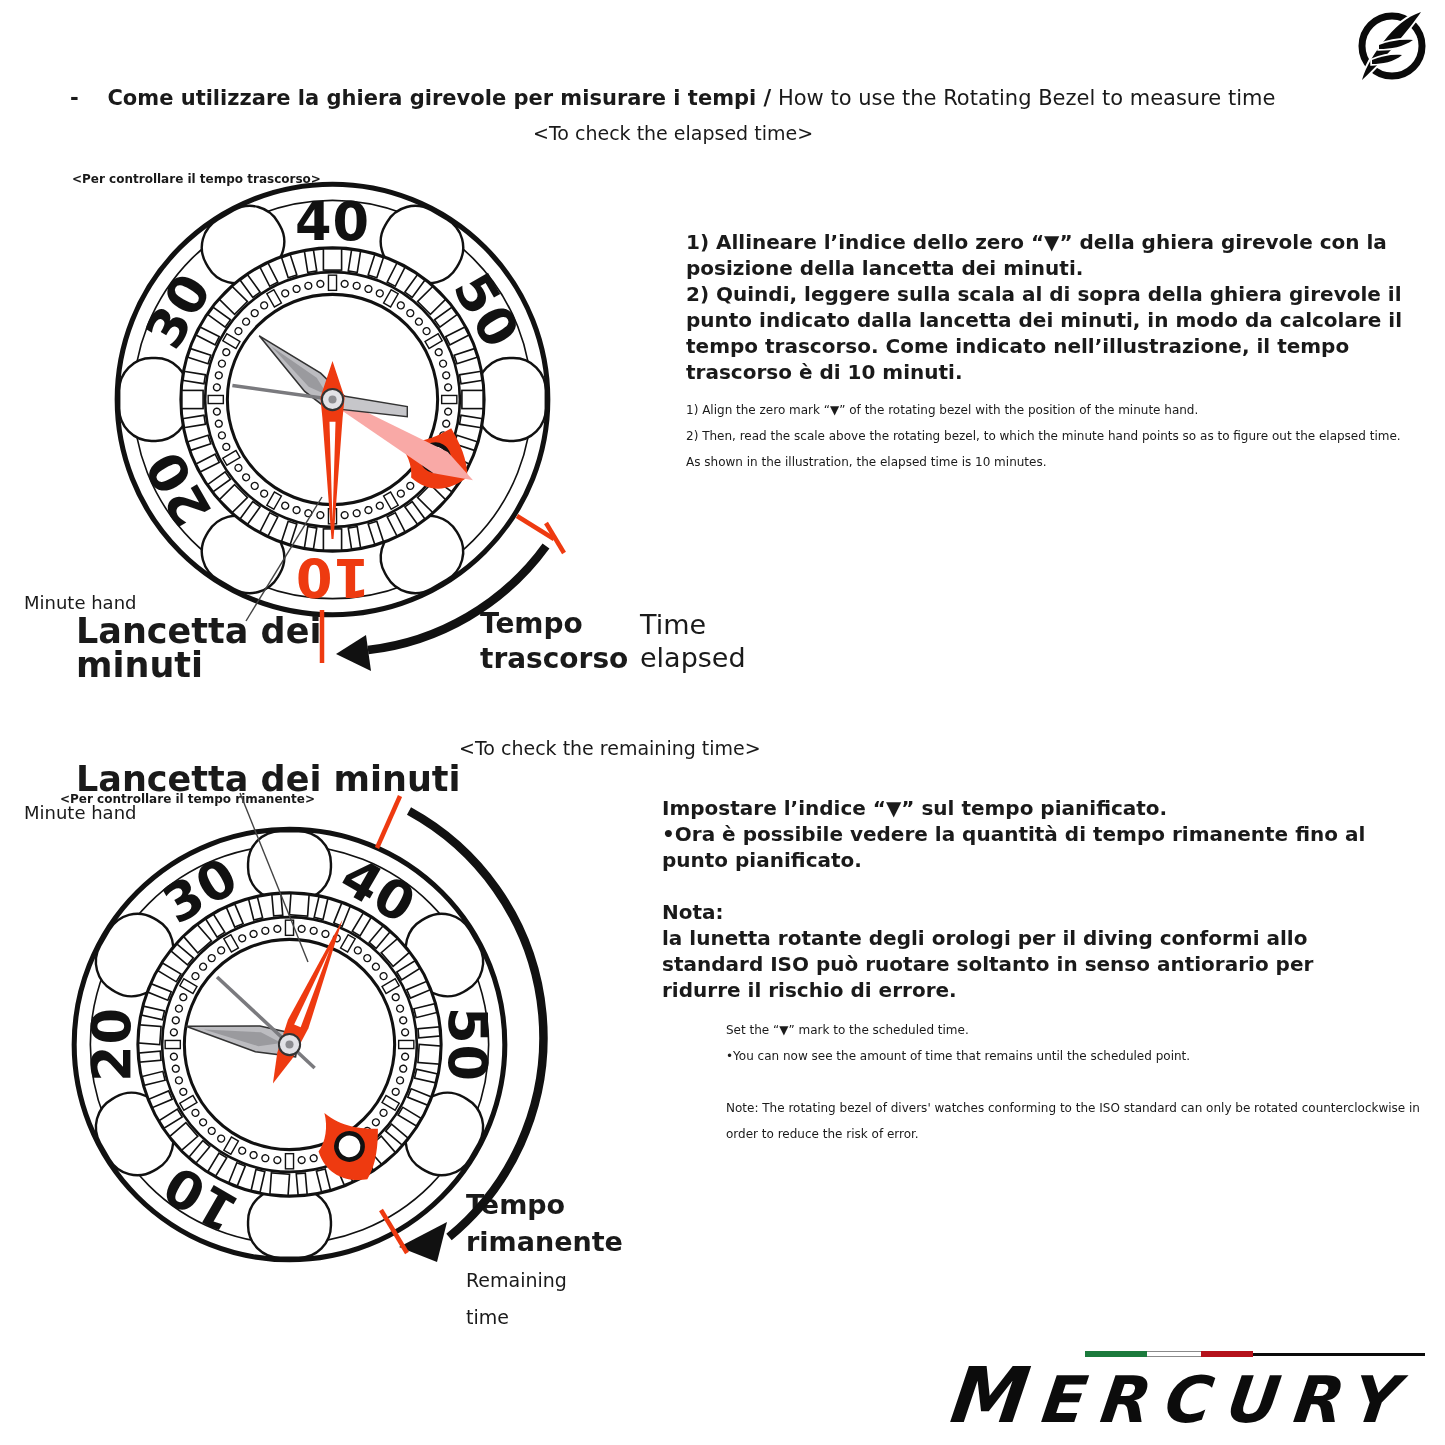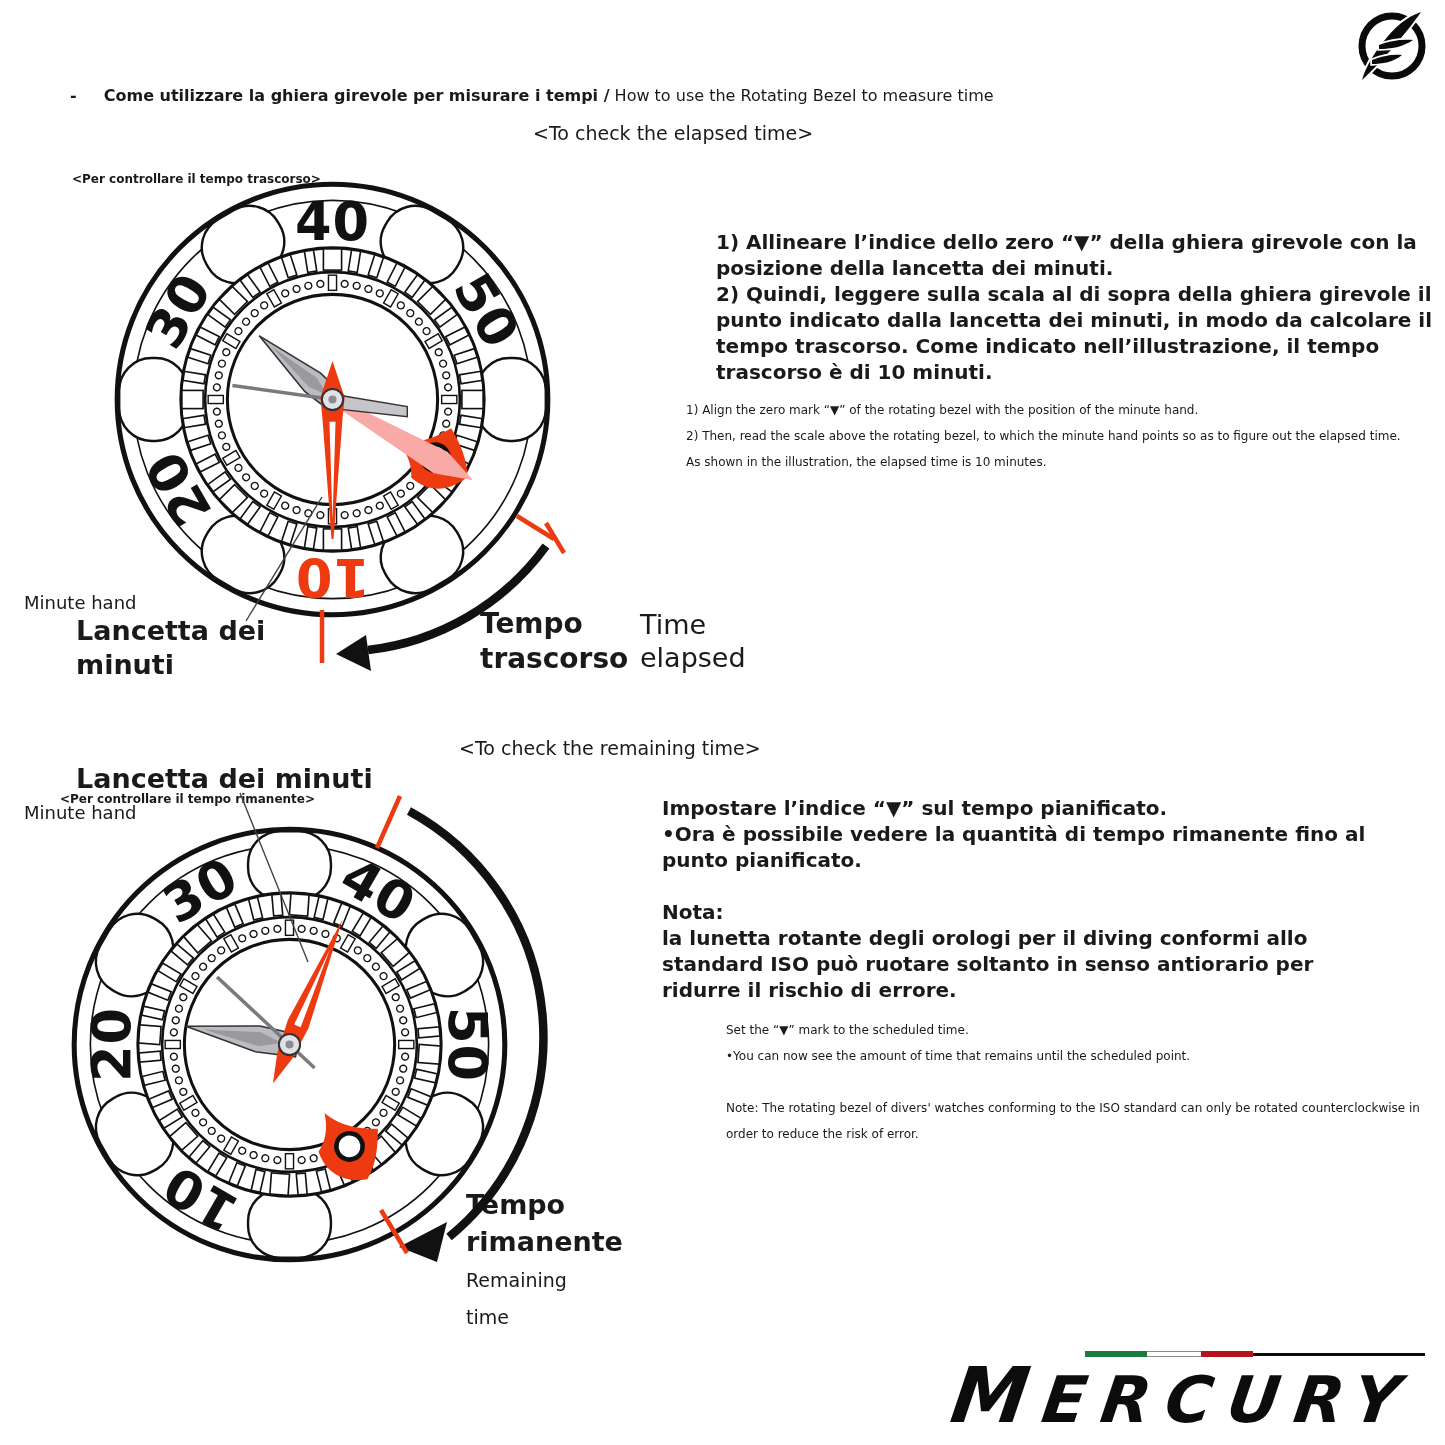--- a/index.html
+++ b/index.html
@@ -5,30 +5,30 @@
   html,body{margin:0;padding:0;}
   body{
     width:1445px;height:1445px;position:relative;background:#fff;
     font-family:"DejaVu Sans","Liberation Sans",sans-serif;color:#1a1a1a;
     overflow:hidden;
   }
   .abs{position:absolute;}
   .b{font-weight:bold;}
   .pre{white-space:pre-line;}
   
-  .hdr{left:70px;top:86px;font-size:16px;}
+  .hdr{left:70px;top:86px;font-size:21px;}
   .hdr .dash{margin-right:22px;font-weight:bold;}
   .sec-head-it{font-size:12px;font-weight:bold;margin-top:36px;}
   .sec-head-en{font-size:19px;}
   
   .rcol{width:722px;font-size:20px;line-height:26px;}
   .rcol.en{font-size:12px;}
   
   .lbl{font-size:18px;line-height:34px;}
-  .lbl.big{font-size:27px;}
+  .lbl.big{font-size:35px;}
   
   svg.watch{position:absolute;}
   svg.watch text{font-family:"DejaVu Sans","Liberation Sans",sans-serif;font-weight:bold;
     font-size:52px;text-anchor:middle;fill:#111;letter-spacing:1px;}
   svg.watch text.num-red{fill:#ee3a10;}
   
   #overlay{position:absolute;left:0;top:0;pointer-events:none;}
   
   #mercury{left:952px;top:1336px;width:488px;height:100px;}
   #mercury .stripe{position:absolute;left:133px;top:14px;display:flex;align-items:center;height:8px;}
@@ -214,21 +214,21 @@
 </svg>
 
 <div class="abs lbl" style="left:24px;top:586px">Minute hand</div>
 <div class="abs lbl big b pre" style="left:76px;top:614px">Lancetta dei
 minuti</div>
 <div class="abs b pre" style="left:480px;top:606px;font-size:28px;line-height:35px">Tempo
 trascorso</div>
 <div class="abs pre" style="left:640px;top:608px;font-size:27px;line-height:33px">Time
 elapsed</div>
 
-<div class="abs rcol b pre" style="left:716px;top:229px">1) Allineare l’indice dello zero “▼” della ghiera girevole con la posizione della lancetta dei minuti.
+<div class="abs rcol b pre" style="left:686px;top:229px">1) Allineare l’indice dello zero “▼” della ghiera girevole con la posizione della lancetta dei minuti.
 2) Quindi, leggere sulla scala al di sopra della ghiera girevole il punto indicato dalla lancetta dei minuti, in modo da calcolare il tempo trascorso. Come indicato nell’illustrazione, il tempo trascorso è di 10 minuti.</div>
 <div class="abs rcol en pre" style="left:686px;top:397px">1) Align the zero mark “▼” of the rotating bezel with the position of the minute hand.
 2) Then, read the scale above the rotating bezel, to which the minute hand points so as to figure out the elapsed time. As shown in the illustration, the elapsed time is 10 minutes.</div>
 
 <div class="abs sec-head-it" style="left:60px;top:756px">&lt;Per controllare il tempo rimanente&gt;</div>
 <div class="abs sec-head-en" style="left:459px;top:737px">&lt;To check the remaining time&gt;</div>
 
 <div class="abs lbl big b" style="left:76px;top:762px">Lancetta dei minuti</div>
 <div class="abs lbl" style="left:24px;top:796px">Minute hand</div>
 

